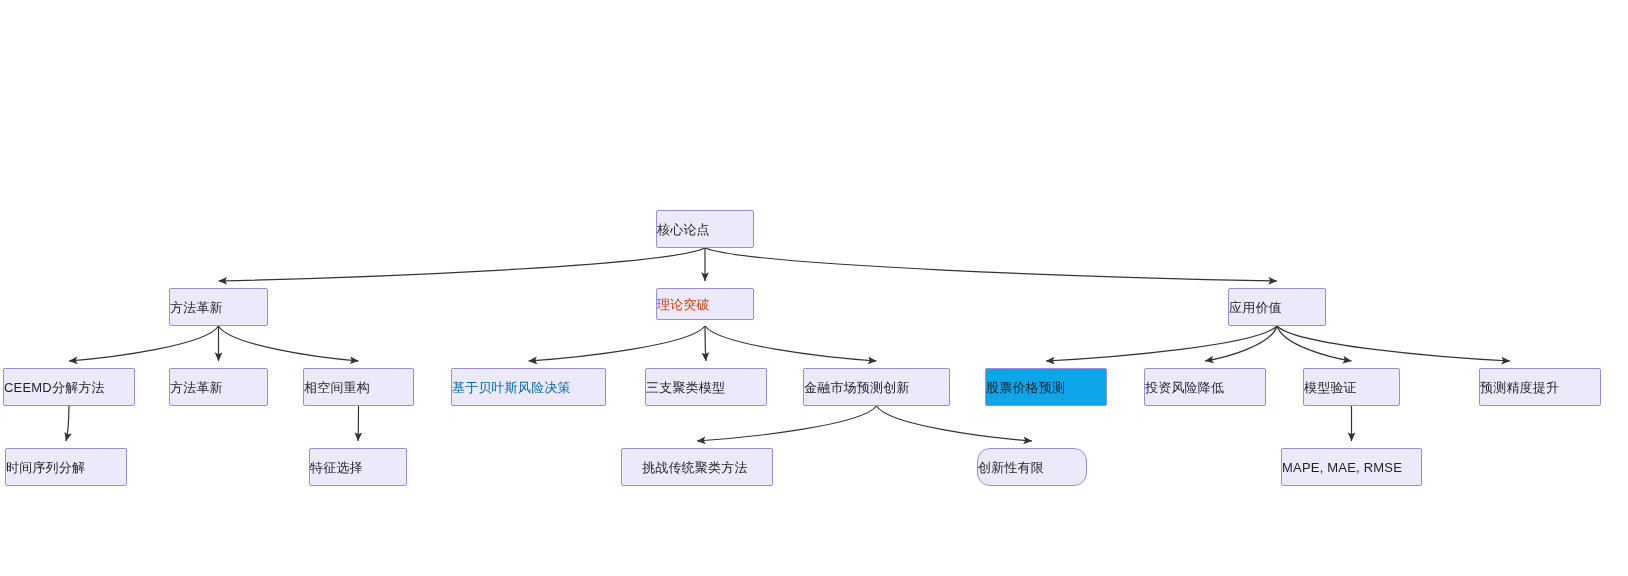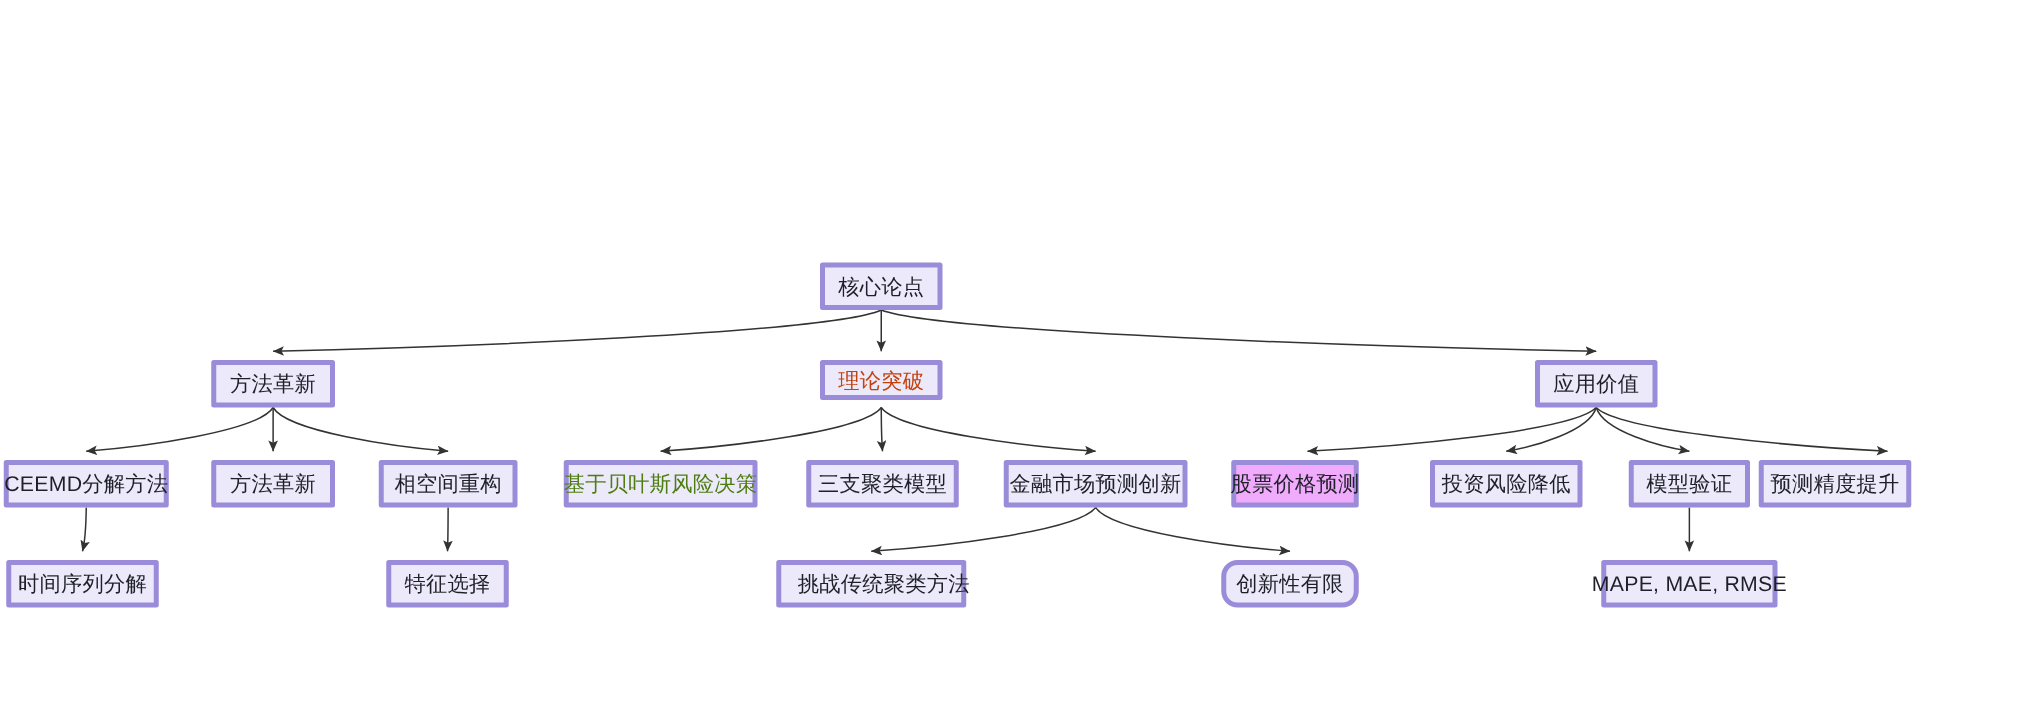--- a/index.html
+++ b/index.html
@@ -25,26 +25,25 @@
     top: 0;
     width: 1628px;
     height: 576px;
     pointer-events: none;
   }
   .node {
     position: absolute;
     box-sizing: border-box;
     display: flex;
     align-items: center;
-    justify-content: center;
     background: #ECEAFA;
-    border: 4px solid #d946ef;
+    border: 1px solid #d946ef;
     border-radius: 2px;
     color: #1f1f28;
-    font-size: 17px;
+    font-size: 13px;
     line-height: 1;
     white-space: nowrap;
     letter-spacing: 0.2px;
   }
   .node-label {
     display: block;
   }
 </style>
 </head>
 <body>
@@ -92,39 +91,39 @@
       </div>
       <div class="node" style="left: 3px; top: 368px; width: 132px; height: 38px; background: rgb(236, 234, 250); border-color: rgb(154, 140, 216); color: rgb(31, 31, 40);">
         <span class="node-label">CEEMD分解方法</span>
       </div>
       <div class="node" style="left: 169px; top: 368px; width: 99px; height: 38px; background: rgb(236, 234, 250); border-color: rgb(154, 140, 216); color: rgb(31, 31, 40);">
         <span class="node-label">方法革新</span>
       </div>
       <div class="node" style="left: 303px; top: 368px; width: 111px; height: 38px; background: rgb(236, 234, 250); border-color: rgb(154, 140, 216); color: rgb(31, 31, 40);">
         <span class="node-label">相空间重构</span>
       </div>
-      <div class="node" style="left: 451px; top: 368px; width: 155px; height: 38px; background: rgb(236, 234, 250); border-color: rgb(154, 140, 216); color: #4d7c0f;">
+      <div class="node" style="left: 451px; top: 368px; width: 155px; height: 38px; background: rgb(236, 234, 250); border-color: rgb(154, 140, 216); color: #0369a1;">
         <span class="node-label">基于贝叶斯风险决策</span>
       </div>
       <div class="node" style="left: 645px; top: 368px; width: 122px; height: 38px; background: rgb(236, 234, 250); border-color: rgb(154, 140, 216); color: rgb(31, 31, 40);">
         <span class="node-label">三支聚类模型</span>
       </div>
       <div class="node" style="left: 803px; top: 368px; width: 147px; height: 38px; background: rgb(236, 234, 250); border-color: rgb(154, 140, 216); color: rgb(31, 31, 40);">
         <span class="node-label">金融市场预测创新</span>
       </div>
-      <div class="node" style="left: 985px; top: 368px; width: 102px; height: 38px; background: #f0abfc; border-color: rgb(154, 140, 216); color: rgb(31, 31, 40);">
+      <div class="node" style="left: 985px; top: 368px; width: 122px; height: 38px; background: #0ea5e9; border-color: rgb(154, 140, 216); color: rgb(31, 31, 40);">
         <span class="node-label">股票价格预测</span>
       </div>
       <div class="node" style="left: 1144px; top: 368px; width: 122px; height: 38px; background: rgb(236, 234, 250); border-color: rgb(154, 140, 216); color: rgb(31, 31, 40);">
         <span class="node-label">投资风险降低</span>
       </div>
       <div class="node" style="left: 1303px; top: 368px; width: 97px; height: 38px; background: rgb(236, 234, 250); border-color: rgb(154, 140, 216); color: rgb(31, 31, 40);">
         <span class="node-label">模型验证</span>
       </div>
-      <div class="node" style="left: 1407px; top: 368px; width: 122px; height: 38px; background: rgb(236, 234, 250); border-color: rgb(154, 140, 216); color: rgb(31, 31, 40);">
+      <div class="node" style="left: 1479px; top: 368px; width: 122px; height: 38px; background: rgb(236, 234, 250); border-color: rgb(154, 140, 216); color: rgb(31, 31, 40);">
         <span class="node-label">预测精度提升</span>
       </div>
       <div class="node" style="left: 5px; top: 448px; width: 122px; height: 38px; background: rgb(236, 234, 250); border-color: rgb(154, 140, 216); color: rgb(31, 31, 40);">
         <span class="node-label">时间序列分解</span>
       </div>
       <div class="node" style="left: 309px; top: 448px; width: 98px; height: 38px; background: rgb(236, 234, 250); border-color: rgb(154, 140, 216); color: rgb(31, 31, 40);">
         <span class="node-label">特征选择</span>
       </div>
       <div class="node" style="left: 621px; top: 448px; width: 152px; height: 38px; background: rgb(236, 234, 250); border-color: rgb(154, 140, 216); color: rgb(31, 31, 40); padding-left: 20px;">
         <span class="node-label">挑战传统聚类方法</span>

